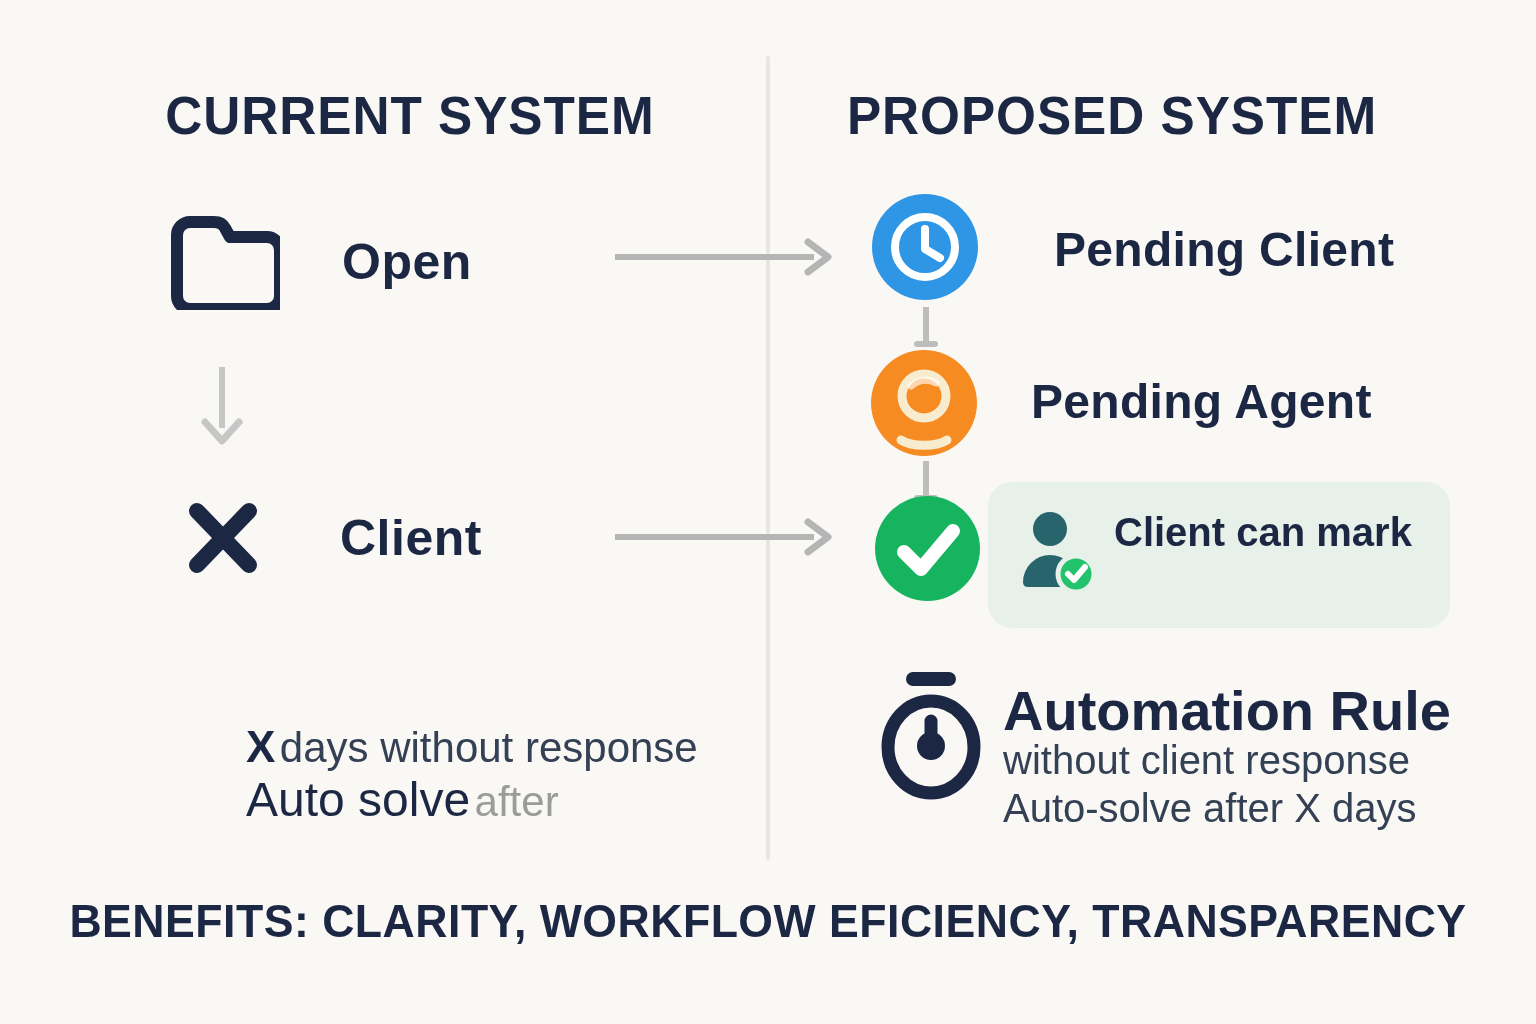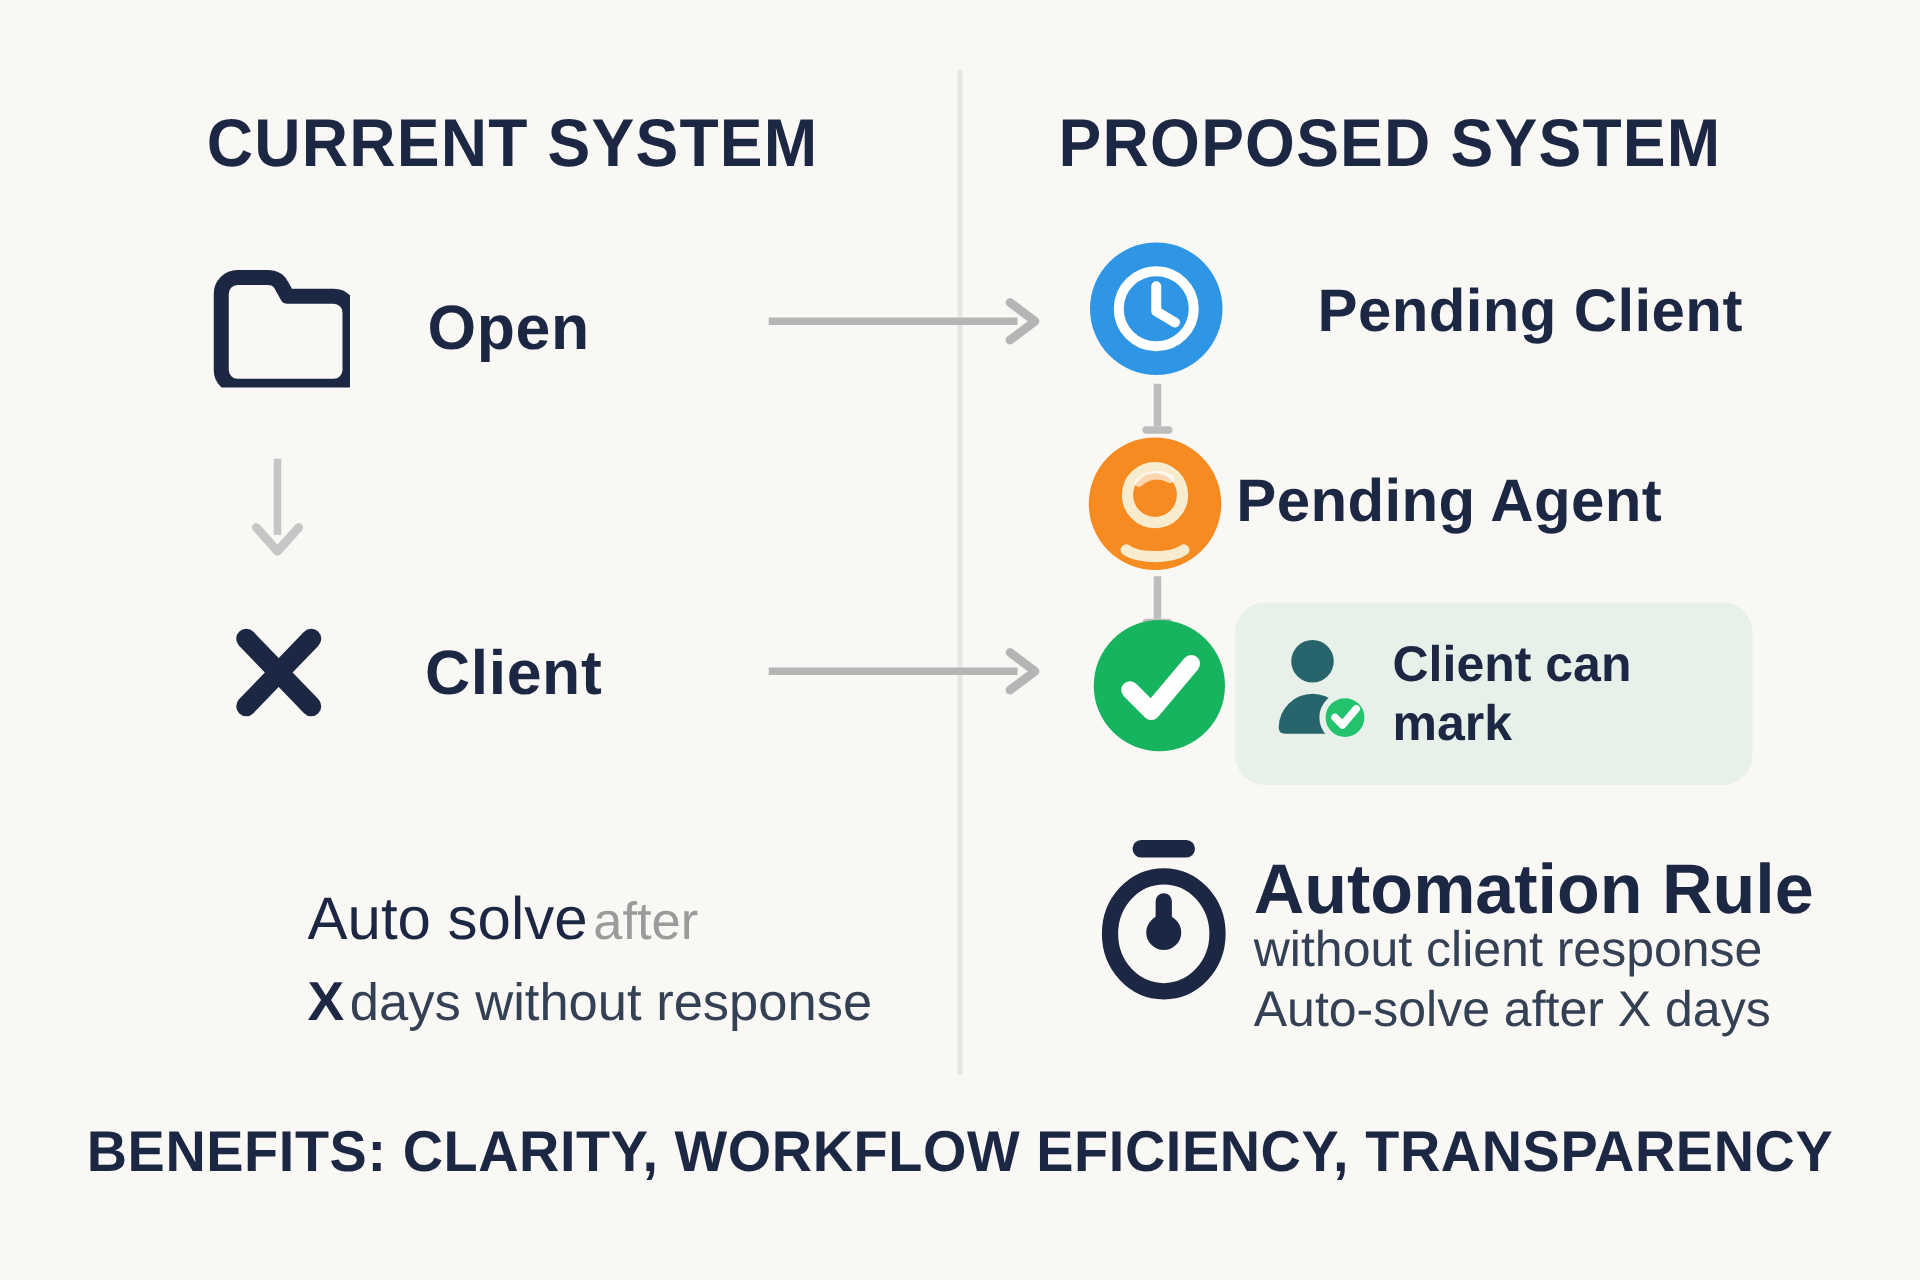--- a/index.html
+++ b/index.html
@@ -63,27 +63,27 @@
 <div class="abs" style="left:186px;top:500px;width:74px;height:76px;">
   <svg width="74" height="76" viewBox="0 0 74 76">
     <line x1="11" y1="11" x2="63" y2="65" stroke="var(--navy)" stroke-width="16" stroke-linecap="round"></line>
     <line x1="63" y1="11" x2="11" y2="65" stroke="var(--navy)" stroke-width="16" stroke-linecap="round"></line>
   </svg>
 </div>
 
 <div class="abs item-label" style="left:340px;top:509px;">Client</div>
 
 <div class="abs" style="left:246px;top:708px;width:480px;">
+  <div style="margin-top:14px;">
+    <span class="autosolve-line2-x">X</span>
+    <span class="autosolve-line2-rest">days without response</span>
+  </div>
   <div>
     <span class="autosolve-line1-main">Auto solve</span>
     <span class="autosolve-line1-after">after</span>
-  </div>
-  <div style="margin-top:14px;">
-    <span class="autosolve-line2-x">X</span>
-    <span class="autosolve-line2-rest">days without response</span>
   </div>
 </div>
 
 <div class="abs" style="left:612px;top:237px;width:222px;height:40px;">
   <svg width="222" height="40" viewBox="0 0 222 40">
     <line x1="3" y1="20" x2="202" y2="20" stroke="var(--arrow-gray)" stroke-width="6"></line>
     <path d="M196 5 L216 20 L196 35" fill="none" stroke="var(--arrow-gray)" stroke-width="7" stroke-linecap="round" stroke-linejoin="round"></path>
   </svg>
 </div>
 
@@ -109,36 +109,36 @@
   </svg>
 </div>
 
 <div class="abs circle" style="left:871px;top:350px;width:106px;height:106px;background:var(--orange);">
   <svg width="106" height="106" viewBox="0 0 106 106">
     <circle cx="53" cy="46" r="22" fill="none" stroke="var(--cream)" stroke-width="9"></circle>
     <path d="M30 90 c10 7 36 7 46 0" fill="none" stroke="var(--cream)" stroke-width="9" stroke-linecap="round"></path>
     <path d="M40 36 q12 -10 25 -3" fill="none" stroke="#ffffff" stroke-opacity="0.65" stroke-width="7" stroke-linecap="round"></path>
   </svg>
 </div>
-<div class="abs state-label" style="left:989px;top:374px;">Pending Agent</div>
+<div class="abs state-label" style="left:1031px;top:374px;">Pending Agent</div>
 
 <div class="abs" style="left:911px;top:459px;width:30px;height:44px;">
   <svg width="30" height="44" viewBox="0 0 30 44">
     <line x1="15" y1="2" x2="15" y2="36" stroke="var(--connector-gray)" stroke-width="6"></line>
     <line x1="6" y1="39" x2="24" y2="39" stroke="var(--connector-gray)" stroke-width="6" stroke-linecap="round"></line>
   </svg>
 </div>
 
 <div class="abs circle" style="left:875px;top:496px;width:105px;height:105px;background:var(--green);">
   <svg width="105" height="105" viewBox="0 0 105 105">
     <path d="M29 56 L46 73 L78 35" fill="none" stroke="#ffffff" stroke-width="14" stroke-linecap="round" stroke-linejoin="round"></path>
   </svg>
 </div>
 
-<div class="abs green-box" style="left:988px;top:482px;width:414px;height:146px;">
+<div class="abs green-box" style="left:988px;top:482px;width:462px;height:146px;">
   <div class="abs" style="left:26px;top:24px;width:84px;height:92px;">
     <svg width="84" height="92" viewBox="0 0 84 92">
       <circle cx="36" cy="23" r="17" fill="var(--teal)"></circle>
       <path d="M9 76 a27 27 0 0 1 54 0 q0 5 -5 5 H14 q-5 0 -5 -5 z" fill="var(--teal)"></path>
       <circle cx="62" cy="68" r="18" fill="var(--badge-green)" stroke="var(--green-box)" stroke-width="5"></circle>
       <path d="M54 68 L60 74 L71 61" fill="none" stroke="#ffffff" stroke-width="6" stroke-linecap="round" stroke-linejoin="round"></path>
     </svg>
   </div>
   <div class="abs green-box-text" style="left:126px;top:27px;">
     <div>Client can mark</div>

